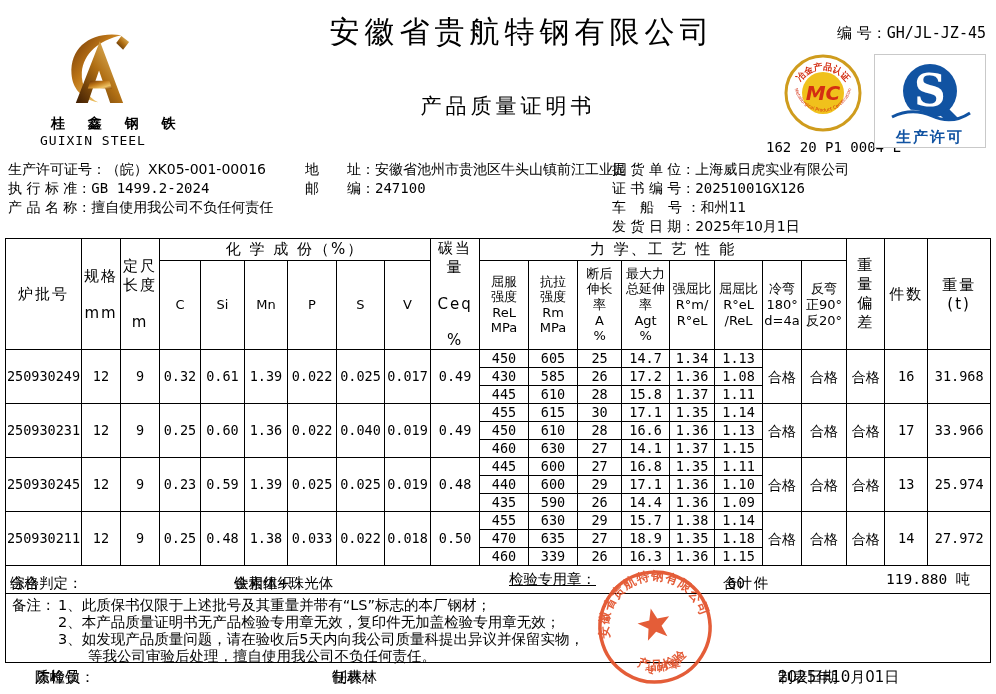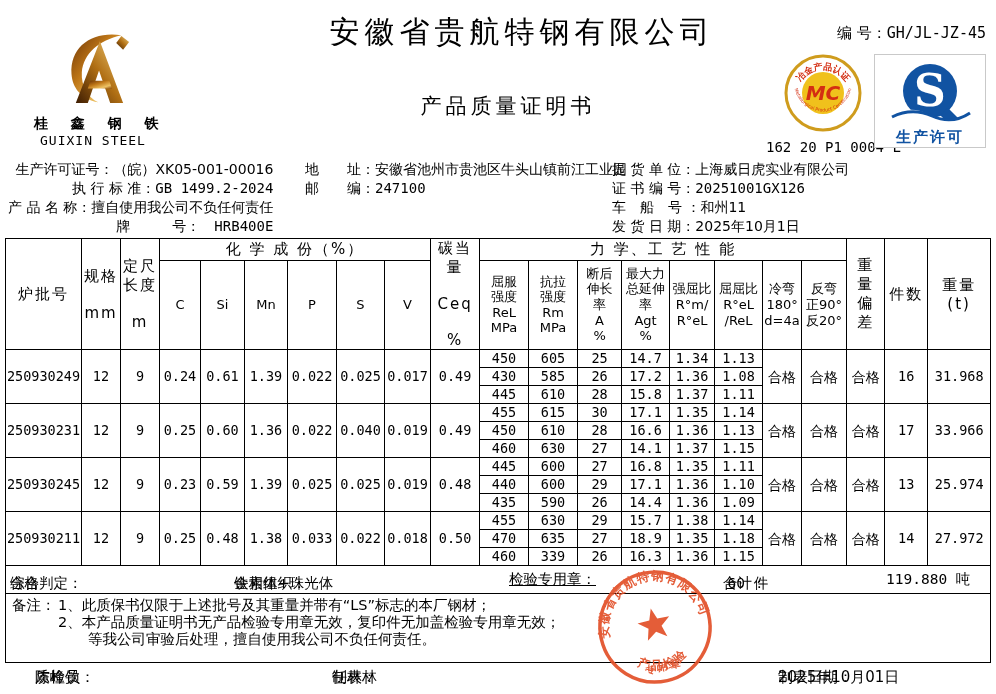--- a/index.html
+++ b/index.html
@@ -6,21 +6,21 @@
   html,body { margin:0; padding:0; background:#fff; }
   .page {
     position:relative; width:996px; height:694px; background:#fff;
     font-family:"DejaVu Sans","Liberation Sans",sans-serif; color:#000; overflow:hidden;
   }
   .num { font-family:"DejaVu Sans Mono","Liberation Mono",monospace; }
   .pre { white-space:pre-line; }
 
   
   .logo-block { position:absolute; left:34px; top:24px; width:118px; text-align:center; }
-  .logo-cn { font-size:14px; font-weight:bold; letter-spacing:9px; margin-top:1px; white-space:nowrap; }
+  .logo-cn { font-size:14px; font-weight:bold; letter-spacing:9px; margin-top:1px; white-space:nowrap;margin-left:17px; }
   .logo-en { font-family:"DejaVu Sans Mono","Liberation Mono",monospace; font-size:13px; letter-spacing:1px; white-space:nowrap; }
   .title {
     position:absolute; left:0; right:0; top:12px; text-align:center;
     transform:translateX(24px);
     font-family:"DejaVu Serif","Liberation Serif",serif;
     font-size:30px; letter-spacing:5px; white-space:nowrap;
   }
   .subtitle {
     position:absolute; left:0; right:0; top:92px; text-align:center;
     transform:translateX(10px);
@@ -28,21 +28,21 @@
     font-size:21px; letter-spacing:4px; white-space:nowrap;
   }
   .doc-no { position:absolute; right:10px; top:24px; font-size:15px; white-space:nowrap; }
   .doc-no .num { font-size:15px; }
   .mc-badge { position:absolute; left:783px; top:52px; }
   .mc-code { position:absolute; left:766px; top:139px; font-size:14px; white-space:nowrap; }
   .qs-badge { position:absolute; left:874px; top:54px; }
 
   
   .info-col { position:absolute; top:160px; font-size:14px; line-height:19px; white-space:nowrap; }
-  .info-col.c1 { left:8px;text-align:right; }
+  .info-col.c1 { left:8px; }
   .info-col.c2 { left:305px; }
   .info-col.c3 { left:612px; }
 
   
   table.main { position:absolute; left:5px; top:238px; width:986px; border-collapse:collapse; table-layout:fixed; }
   table.main td, table.main th { border:1px solid #000; padding:0; text-align:center; vertical-align:middle; font-weight:normal; }
   tr.grp th { height:21px; font-size:15px; letter-spacing:2px; }
   tr.sub th { height:87px; font-size:13px; line-height:1.2; }
   th.tall { font-size:14px; }
   td.d { height:18px; font-size:14px; line-height:1; }
@@ -131,21 +131,20 @@
       <path d="M18,63 Q38,53 58,62 T96,59" fill="none" stroke="#1153a2" stroke-width="3"></path>
       <text x="56" y="52" text-anchor="middle" font-size="44" font-weight="bold" fill="#fff" font-family="DejaVu Serif, serif">S</text>
       <text x="56" y="88" text-anchor="middle" font-size="15" font-weight="bold" fill="#1153a2" letter-spacing="2">生产许可</text>
     </svg>
   </div>
 
   <div class="info-col c1">
     <div><span>生产许可证号：</span><span>（皖）XK05-001-00016</span></div>
     <div><span>执 行 标 准：</span><span class="num">GB 1499.2-2024</span></div>
     <div><span>产 品 名 称：</span><span>擅自使用我公司不负任何责任</span></div>
-    <div><span>牌　　　号：</span><span class="num">　HRB400E</span></div>
   </div>
   <div class="info-col c2">
     <div><span>地　　址：</span><span>安徽省池州市贵池区牛头山镇前江工业园</span></div>
     <div><span>邮　　编：</span><span class="num">247100</span></div>
   </div>
   <div class="info-col c3">
     <div><span>提 货 单 位：</span><span>上海威日虎实业有限公司</span></div>
     <div><span>证 书 编 号：</span><span class="num">20251001GX126</span></div>
     <div><span>车　船　号 ：</span><span>和州11</span></div>
     <div><span>发 货 日 期：</span><span>2025年10月1日</span></div>
@@ -236,21 +235,21 @@
 d=4a</th>
       <th class="pre">反弯
 正90°
 反20°</th>
     </tr>
 
     <tr>
       <td rowspan="3" class="d num">250930249</td>
       <td rowspan="3" class="d num">12</td>
       <td rowspan="3" class="d num">9</td>
-      <td rowspan="3" class="d num">0.24</td>
+      <td rowspan="3" class="d num">0.32</td>
       <td rowspan="3" class="d num">0.61</td>
       <td rowspan="3" class="d num">1.39</td>
       <td rowspan="3" class="d num">0.022</td>
       <td rowspan="3" class="d num">0.025</td>
       <td rowspan="3" class="d num">0.017</td>
       <td rowspan="3" class="d num">0.49</td>
       <td class="d num">450</td>
       <td class="d num">605</td>
       <td class="d num">25</td>
       <td class="d num">14.7</td>
@@ -417,20 +416,21 @@
       </td>
     </tr>
   </tbody>
     </table>
 
   <div class="notes-box">
     <div class="notes-label">备注：</div>
     <div class="notes-lines">
       <div>1、此质保书仅限于上述批号及其重量并带有“LS”标志的本厂钢材；</div>
       <div>2、本产品质量证明书无产品检验专用章无效，复印件无加盖检验专用章无效；</div>
+      <div>3、如发现产品质量问题，请在验收后5天内向我公司质量科提出异议并保留实物，</div>
       <div class="ln3">等我公司审验后处理，擅自使用我公司不负任何责任。</div>
     </div>
   </div>
 
   <div class="footer">
     <span class="f-inspector">
         <span>质检员：</span>
         <span>陈峰钦</span>
       </span>
     <span class="f-tabulator">

